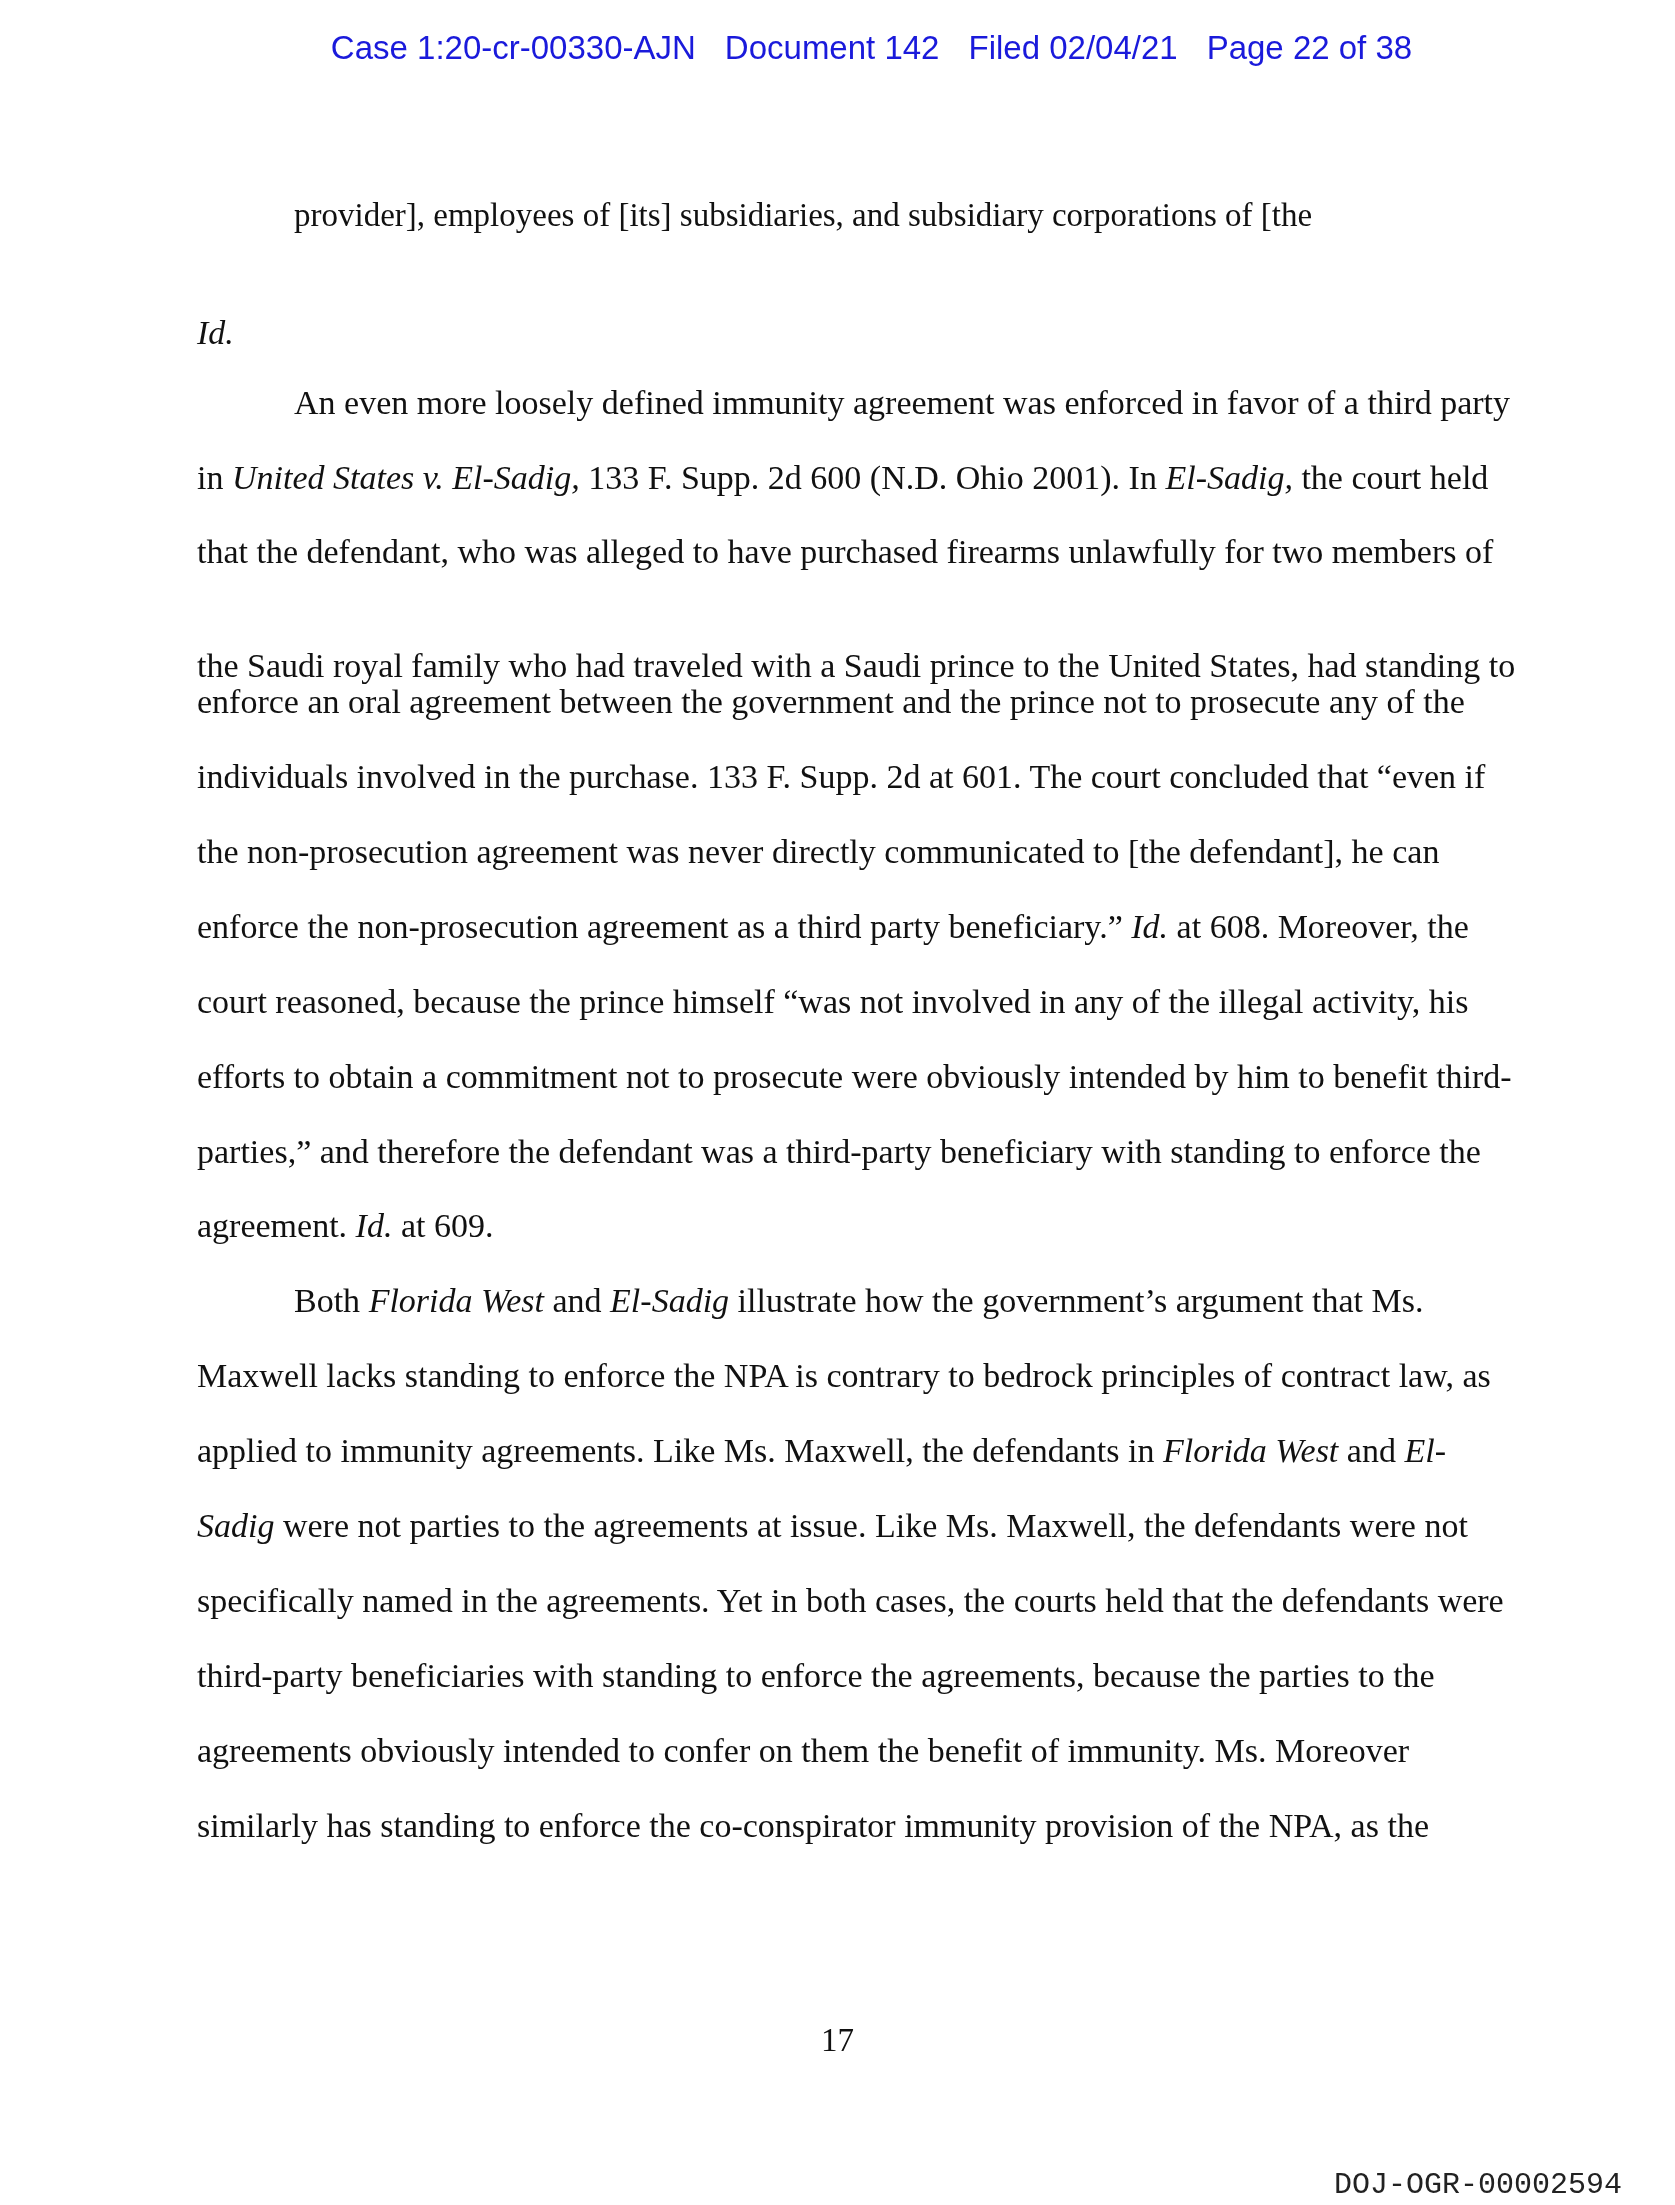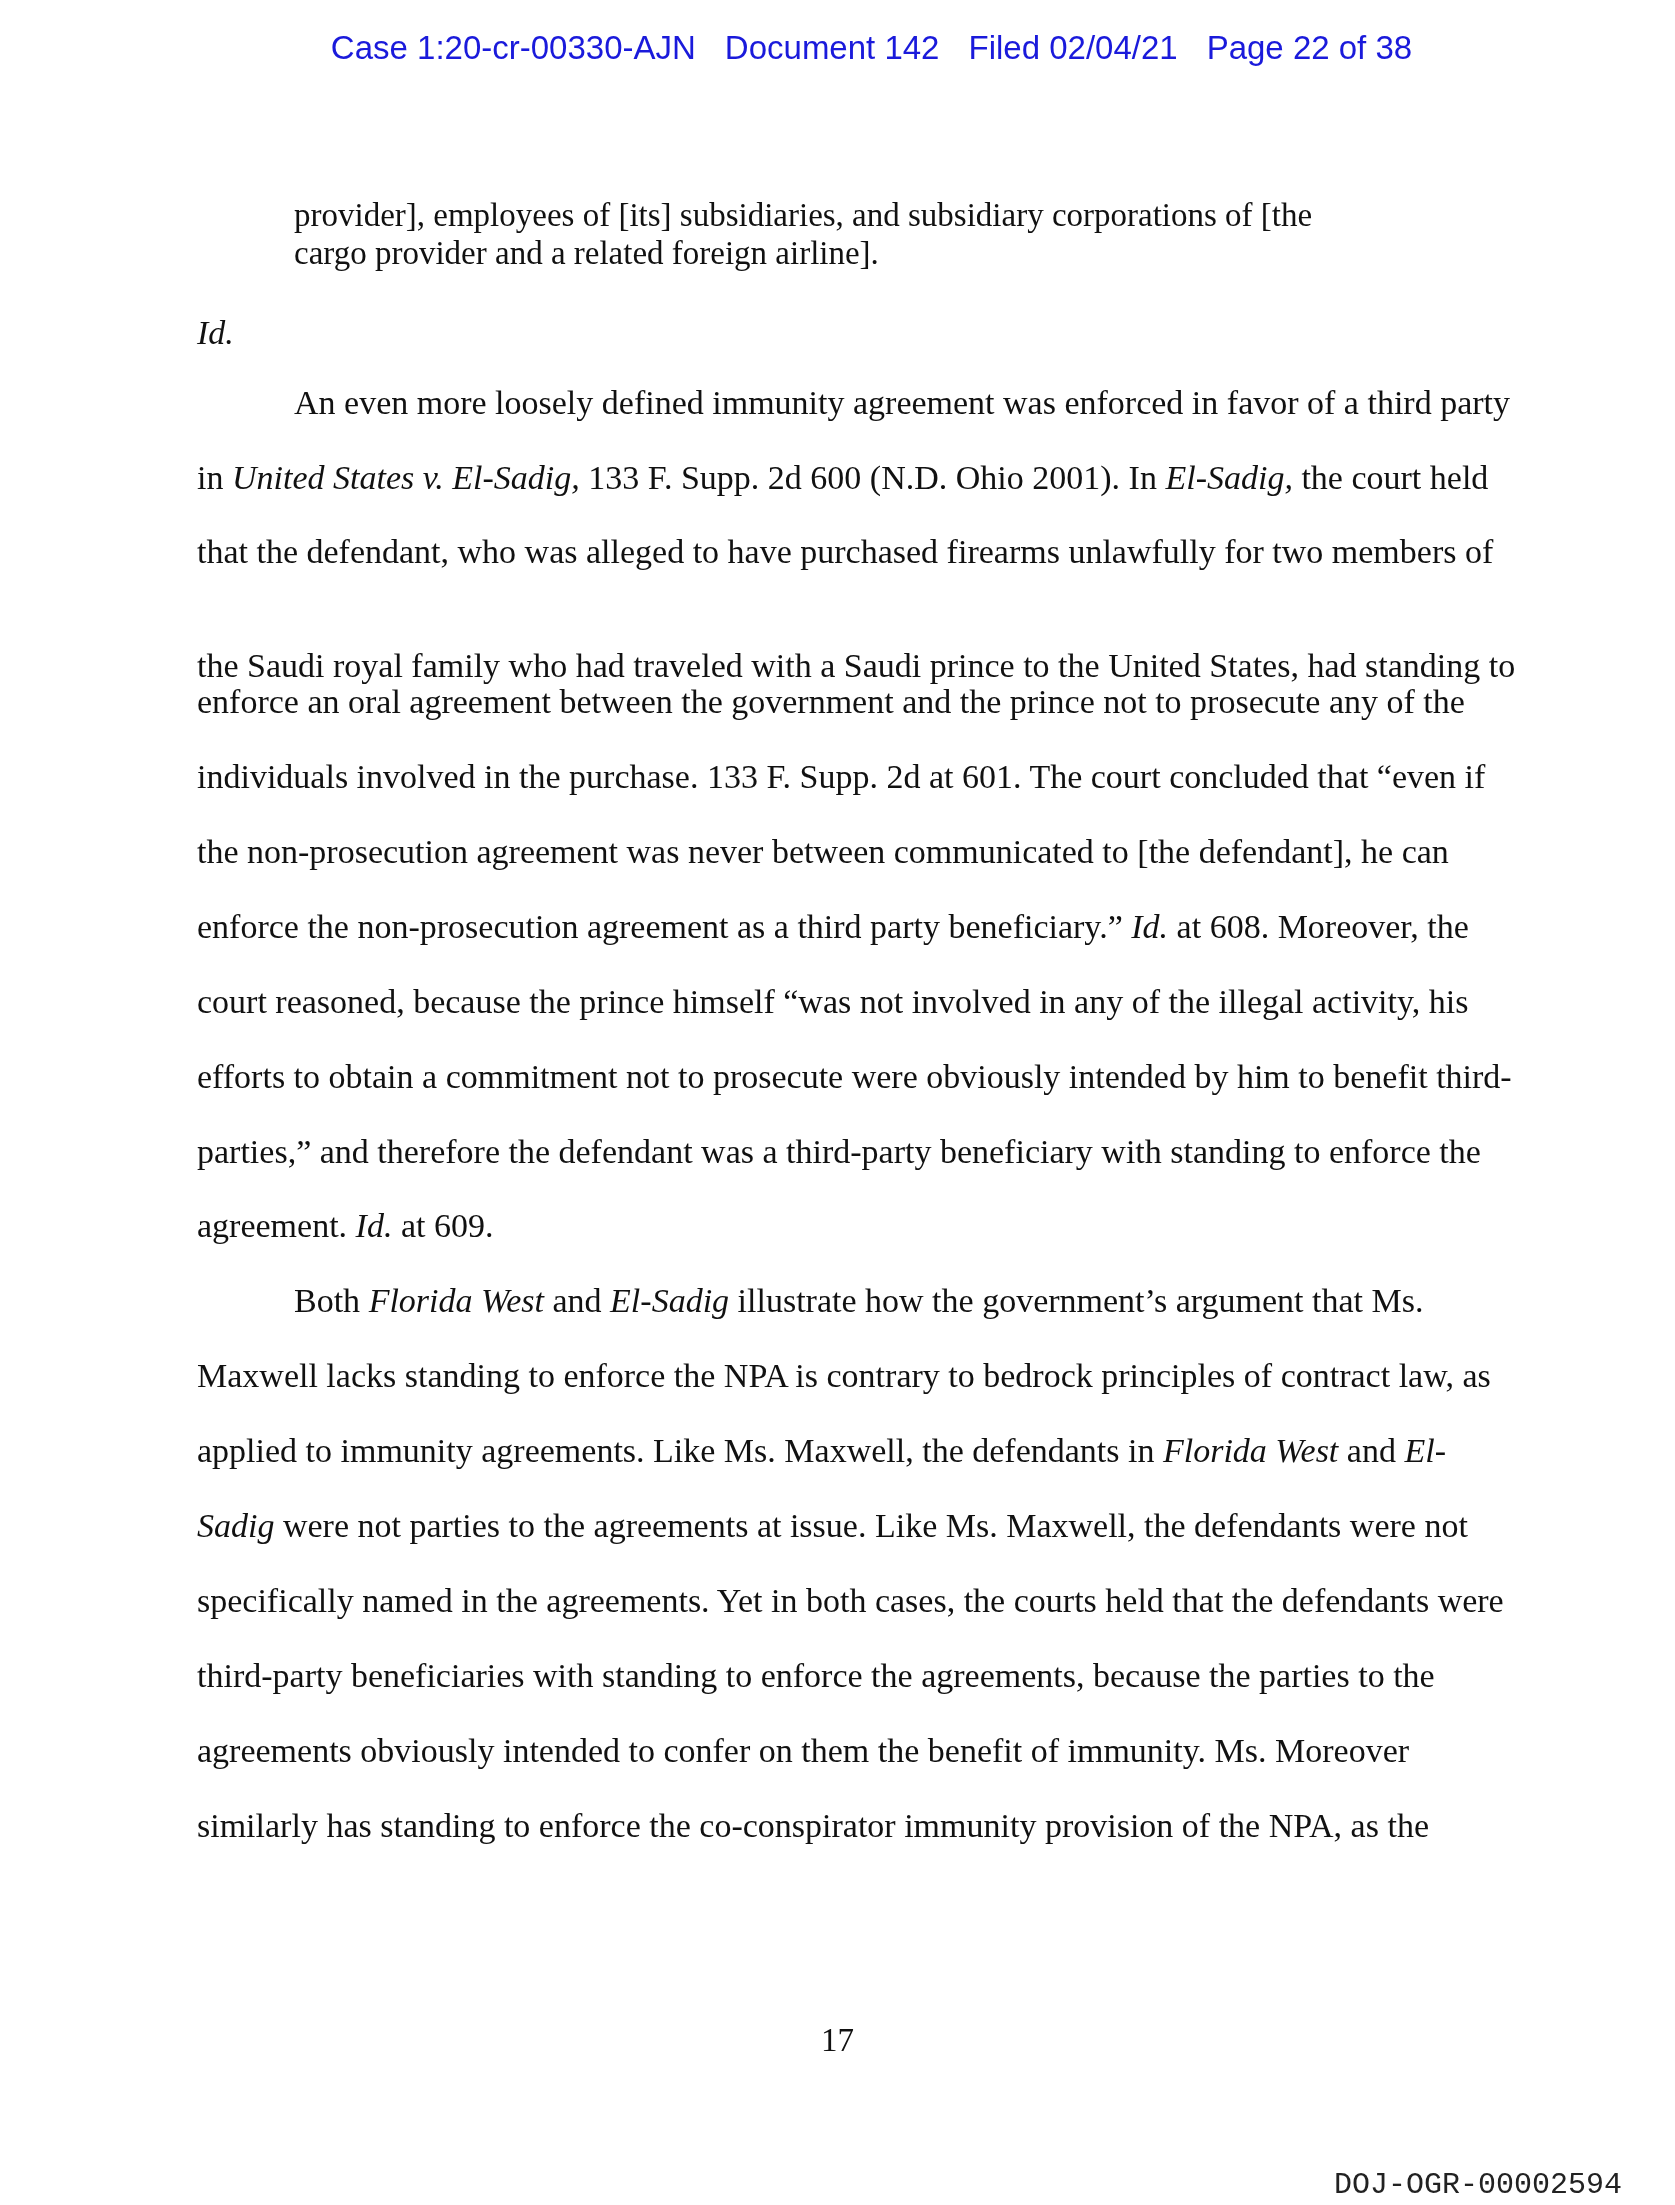--- a/index.html
+++ b/index.html
@@ -27,32 +27,31 @@
     font-family: "Liberation Mono", monospace; font-size: 30px; color: #222;
   }
 </style>
 </head>
 <body>
 
 <div class="header"><span>Case 1:20-cr-00330-AJN</span><span>Document 142</span><span>Filed 02/04/21</span><span>Page 22 of 38</span></div>
 
 <div class="blockquote serif">
   <div>provider], employees of [its] subsidiaries, and subsidiary corporations of [the</div>
-  <div>cargo provider and a related foreign airline].</div>
 </div>
 
 <div class="line serif" style="top:314px;"><i>Id.</i></div>
 
 <div class="line serif indent" style="top:384px;text-align:center;">An even more loosely defined immunity agreement was enforced in favor of a third party</div>
 <div class="line serif" style="top:459px;"><span>in </span><i>United States v. El-Sadig,</i><span> 133 F. Supp. 2d 600 (N.D. Ohio 2001).  In </span><i>El-Sadig,</i><span> the court held</span></div>
 <div class="line serif" style="top:533px;">that the defendant, who was alleged to have purchased firearms unlawfully for two members of</div>
 <div class="line serif" style="top:608px;margin-top:39px;">the Saudi royal family who had traveled with a Saudi prince to the United States, had standing to</div>
 <div class="line serif" style="top:683px;">enforce an oral agreement between the government and the prince not to prosecute any of the</div>
 <div class="line serif" style="top:758px;">individuals involved in the purchase.  133 F. Supp. 2d at 601.  The court concluded that “even if</div>
-<div class="line serif" style="top:833px;">the non-prosecution agreement was never between communicated to [the defendant], he can</div>
+<div class="line serif" style="top:833px;">the non-prosecution agreement was never directly communicated to [the defendant], he can</div>
 <div class="line serif" style="top:908px;"><span>enforce the non-prosecution agreement as a third party beneficiary.”  </span><i>Id.</i><span> at 608.  Moreover, the</span></div>
 <div class="line serif" style="top:983px;">court reasoned, because the prince himself “was not involved in any of the illegal activity, his</div>
 <div class="line serif" style="top:1058px;">efforts to obtain a commitment not to prosecute were obviously intended by him to benefit third-</div>
 <div class="line serif" style="top:1133px;">parties,” and therefore the defendant was a third-party beneficiary with standing to enforce the</div>
 <div class="line serif" style="top:1207px;"><span>agreement.  </span><i>Id.</i><span> at 609.</span></div>
 
 <div class="line serif indent" style="top:1282px;"><span>Both </span><i>Florida West</i><span> and </span><i>El-Sadig</i><span> illustrate how the government’s argument that Ms.</span></div>
 <div class="line serif" style="top:1357px;">Maxwell lacks standing to enforce the NPA is contrary to bedrock principles of contract law, as</div>
 <div class="line serif" style="top:1432px;"><span>applied to immunity agreements.  Like Ms. Maxwell, the defendants in </span><i>Florida West</i><span> and </span><i>El-</i></div>
 <div class="line serif" style="top:1507px;"><i>Sadig</i><span> were not parties to the agreements at issue.  Like Ms. Maxwell, the defendants were not</span></div>

